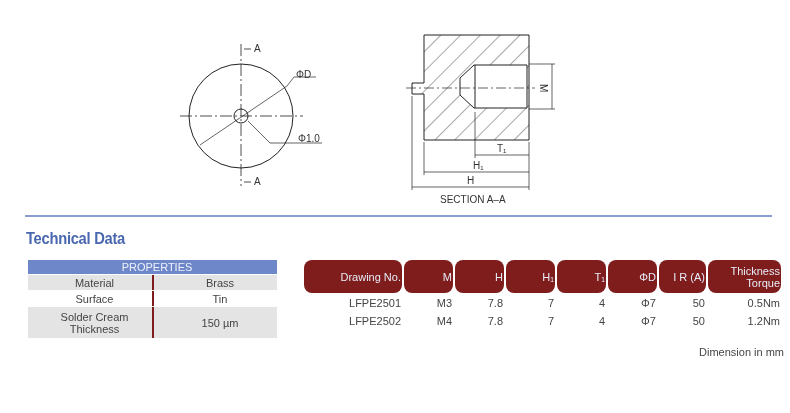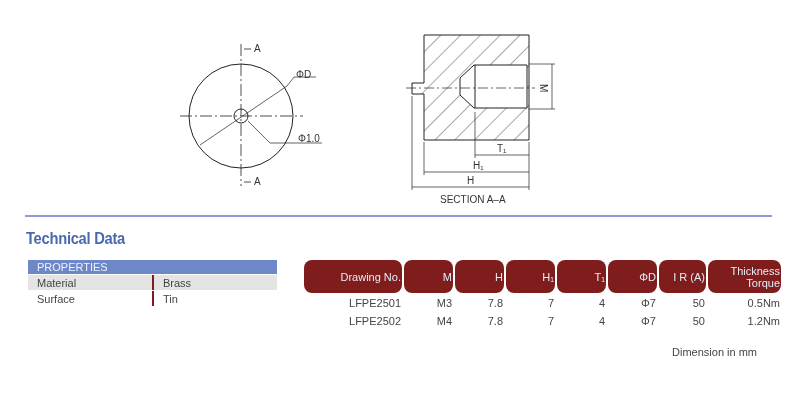--- a/index.html
+++ b/index.html
@@ -1,30 +1,30 @@
 <!DOCTYPE html>
 <html><head>
 <meta charset="utf-8">
 <style>
   html,body{margin:0;padding:0;background:#fff;}
   body{width:790px;height:413px;position:relative;overflow:hidden;font-family:"Liberation Sans",sans-serif;color:#333;}
   .drawing{position:absolute;left:0;top:0;width:790px;height:215px;}
   .divider{position:absolute;left:25px;top:215px;width:747px;height:2px;background:#8a9cd0;}
   .title{position:absolute;left:26px;top:230px;font-size:16px;font-weight:bold;color:#4a68b0;letter-spacing:-0.3px;transform:scaleX(0.92);transform-origin:left;}
   .props{position:absolute;left:28px;top:259px;width:249px;border-collapse:separate;border-spacing:0 1px;font-size:11px;}
-  .props td{padding:0 0 0 9px;height:15px;color:#444;}
+  .props td{padding:0 0 0 9px;height:15px;color:#444;text-align:center;}
   .props .hdr td{background:#6d87c8;color:#eef2fb;font-size:11px;height:14px;}
   .props tr.shade td{background:#e4e4e4;}
   .props td.c1{width:115px;border-right:2px solid #7f1d1d;}
   .props tr.tall td{height:31px;line-height:12px;}
   .spec{position:absolute;left:302px;top:259px;border-collapse:separate;border-spacing:2px 1px;font-size:11px;}
   .spec th{background:#7f1d1d;color:#e6ecf8;font-weight:normal;height:31px;line-height:12px;text-align:right;border-radius:8px;}
   .spec td{text-align:right;height:15px;color:#444;}
   .spec tr.shade td{background:#e4e4e4;}
-  .note{position:absolute;right:33px;top:346px;font-size:11px;color:#444;}
+  .note{position:absolute;right:6px;top:346px;font-size:11px;color:#444;}
 </style>
 </head>
 <body>
 
 <svg class="drawing" viewBox="0 0 790 215" font-family="Liberation Sans, sans-serif" font-size="10" fill="none" stroke="#222">
 
   <g>
     <circle cx="241" cy="116" r="52" stroke-width="1"></circle>
     <circle cx="241" cy="116" r="7" stroke-width="1"></circle>
     <line x1="241" y1="44" x2="241" y2="186" stroke-dasharray="12,3,2,3" stroke-width="0.8"></line>
@@ -83,20 +83,24 @@
         <td colspan="2">PROPERTIES</td>
       </tr>
   <tr class="shade">
         <td class="c1">Material</td>
         <td>Brass</td>
       </tr>
   <tr>
         <td class="c1">Surface</td>
         <td>Tin</td>
       </tr>
+  <tr class="shade tall">
+        <td class="c1">Solder Cream Thickness</td>
+        <td>150 µm</td>
+      </tr>
 </tbody>
   </table>
 
 <table class="spec">
   <tbody>
       <tr>
     <th style="width:96px">Drawing No.</th>
     <th style="width:47px">M</th>
     <th style="width:47px">H</th>
     <th style="width:47px">H₁</th>

